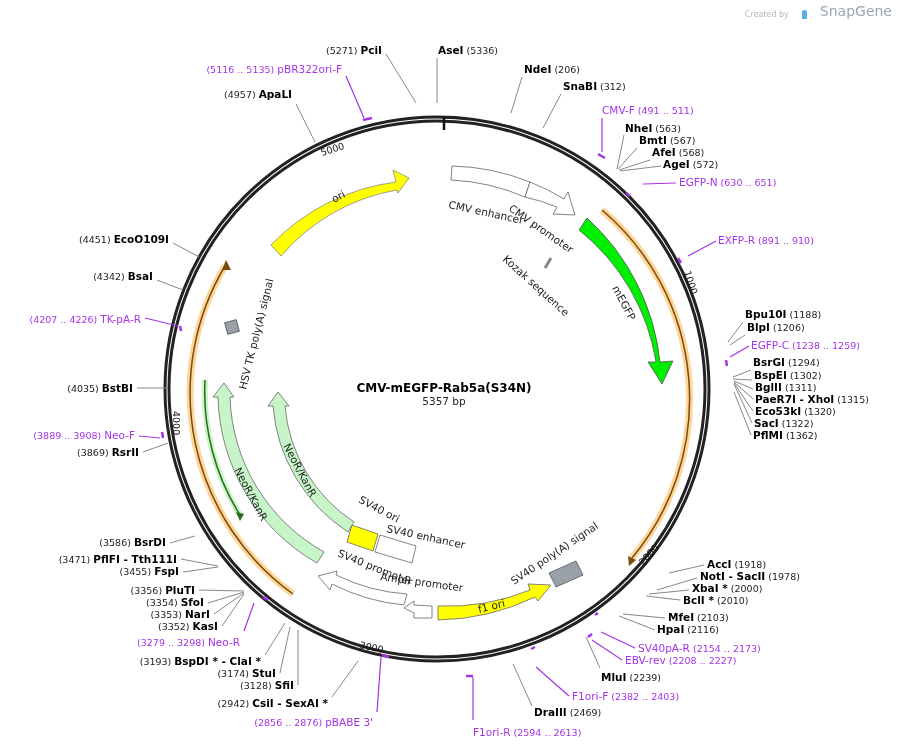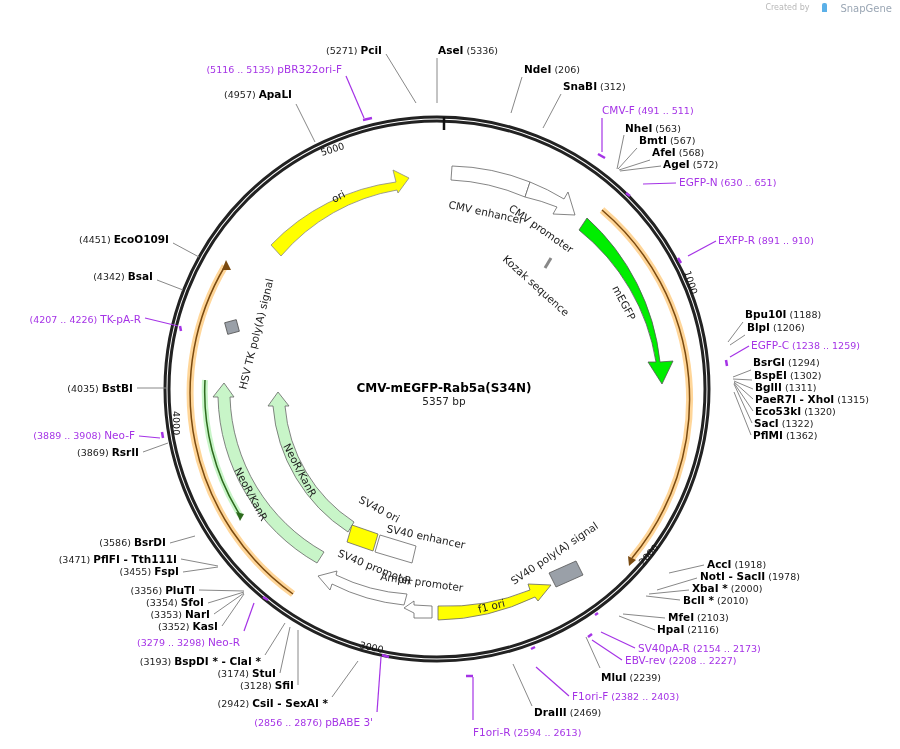--- a/index.html
+++ b/index.html
@@ -1,21 +1,21 @@
 <!DOCTYPE html>
 <html><head>
 <meta charset="utf-8">
 <style>
   html, body { margin: 0; padding: 0; background: #ffffff; }
   body { width: 900px; height: 749px; position: relative; overflow: hidden;
          font-family: "DejaVu Sans", sans-serif; }
   #map { position: absolute; left: 0; top: 0; }
   .credit { position: absolute; right: 8px; top: 3px; font-size: 8px; color: #b8b8b8;
-            font-family: "DejaVu Sans", sans-serif; display: flex; align-items: flex-start; gap: 13px; }
-  .credit .brand { font-size: 10px; color: #9aa6b4; }
+            font-family: "DejaVu Sans", sans-serif; display: flex; align-items: flex-end; gap: 13px; }
+  .credit .brand { font-size: 14px; color: #9aa6b4; }
   .credit .logo { display: inline-block; width: 5px; height: 9px; background: #5bb0e8; border-radius: 2px 2px 0 0; }
   svg text { font-family: "DejaVu Sans", sans-serif; }
   .enz { font-weight: bold; font-size: 10.5px; fill: #000; }
   .pos { font-size: 9.5px; fill: #222; }
   .primer { font-size: 10.5px; fill: #a533e6; }
   .primerpos { font-size: 9.5px; fill: #a533e6; }
   .featlbl { font-size: 10.5px; fill: #222; }
 </style>
 </head>
 <body>

